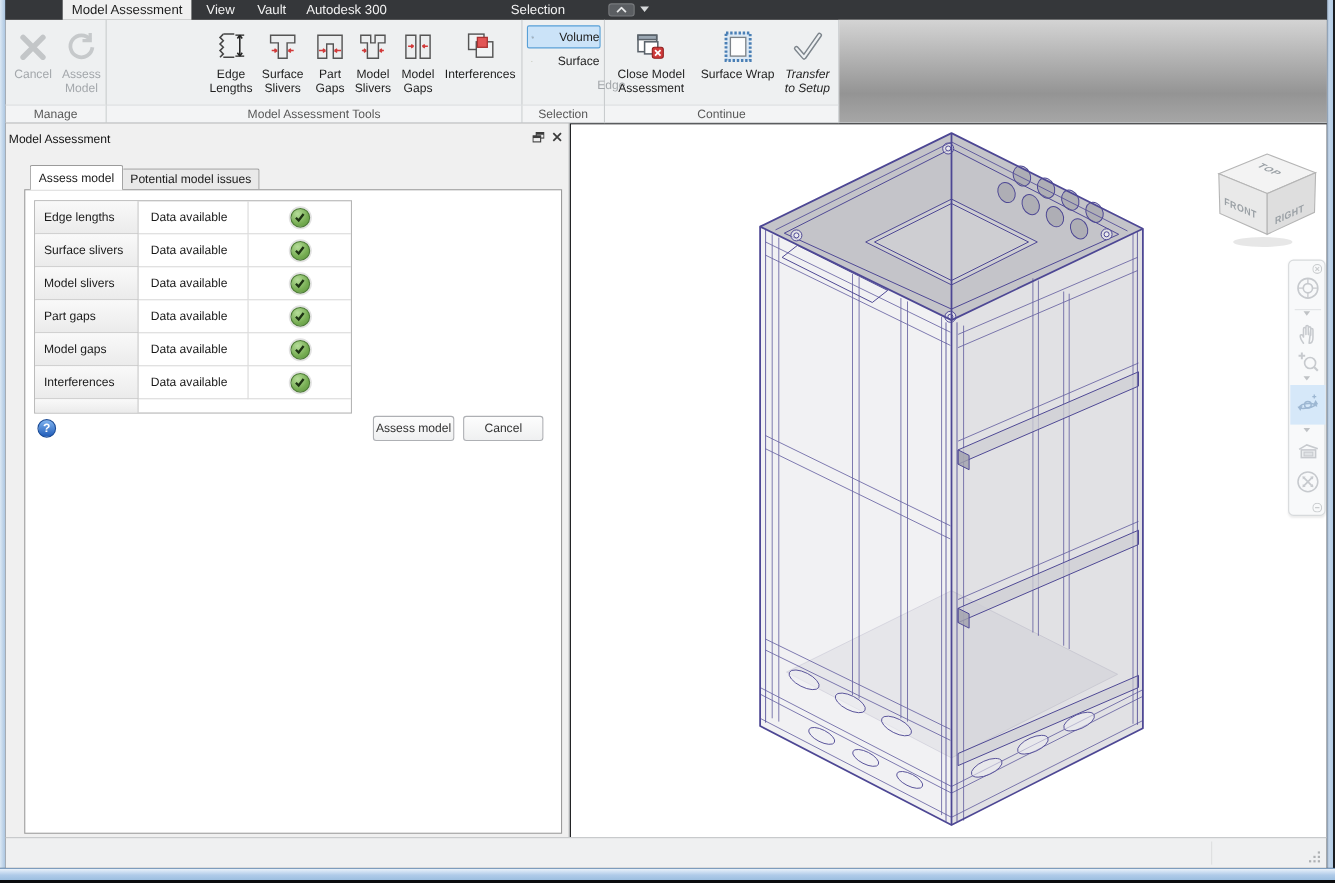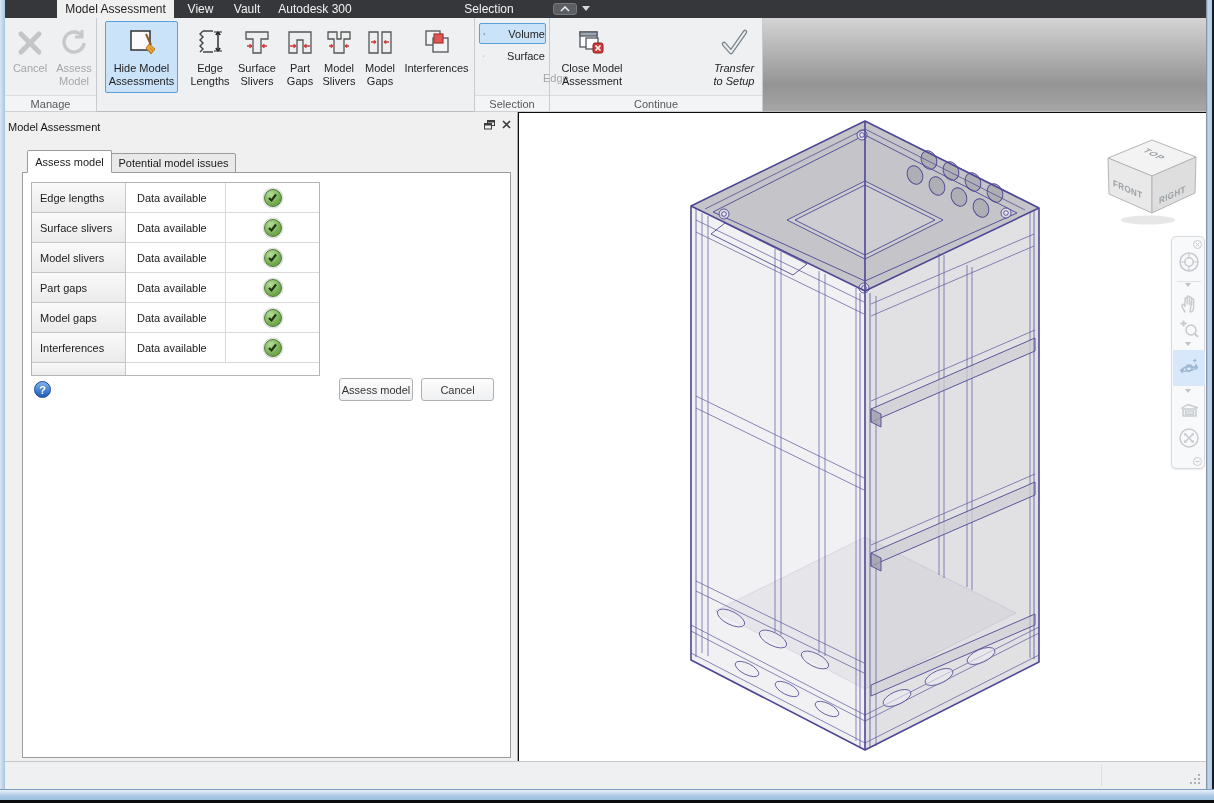--- a/index.html
+++ b/index.html
@@ -113,31 +113,20 @@
             <path d="M24,9 A10,10 0 1 0 26,16" stroke="#c6c9cb" stroke-width="3.4"></path>
             <path d="M24,3 L24,10 L17,10" stroke="#c6c9cb" stroke-width="3" fill="none"></path>
           </svg>
         </div>
         <div class="rlabel">Assess Model</div>
       </div>
       <div class="rgroup-label">Manage</div>
     </div>
 
     <div class="rgroup" style="left:92px; width:378px;">
-      <div class="rbtn active" style="left:8px; width:73px;">
-        <div class="ricon">
-          <svg width="34" height="34" viewBox="0 0 34 34">
-            <rect x="6" y="5" width="19" height="19" fill="#fbfbfc" stroke="#3c3c3c" stroke-width="1.6"></rect>
-            <line x1="21" y1="8" x2="26" y2="19" stroke="#8a5a20" stroke-width="2"></line>
-            <path d="M24,18 L30,23 L26,28 L21,22 Z" fill="#e8a33d" stroke="#b97a1f" stroke-width="1"></path>
-            <path d="M23,24 L26,27 M25,22 L28,25" stroke="#b97a1f" stroke-width="0.8"></path>
-          </svg>
-        </div>
-        <div class="rlabel">Hide Model Assessments</div>
-      </div>
       <div class="rbtn" style="left:90px; width:46px;">
         <div class="ricon">
           <svg width="34" height="34" viewBox="0 0 34 34" fill="none">
             <path d="M10,5 L7,8 L10,11 L7,14 L10,17 L7,20 L10,23 L7,26" stroke="#444" stroke-width="1.4"></path>
             <path d="M10,5 L20,5 M10,26 L20,26" stroke="#444" stroke-width="1.4"></path>
             <path d="M25,6 L25,25" stroke="#222" stroke-width="1.4"></path>
             <path d="M25,6 L22.8,9 M25,6 L27.2,9 M25,25 L22.8,22 M25,25 L27.2,22" stroke="#222" stroke-width="1.4"></path>
             <path d="M21,6 L29,6 M21,25 L29,25" stroke="#222" stroke-width="1.2"></path>
           </svg>
         </div>
@@ -186,20 +175,21 @@
       <div class="rbtn" style="left:303px; width:73px;">
         <div class="ricon">
           <svg width="34" height="34" viewBox="0 0 34 34">
             <rect x="6" y="5" width="14" height="14" fill="#f1f3f4" stroke="#555" stroke-width="1.3"></rect>
             <rect x="13" y="12" width="15" height="14" fill="#f1f3f4" stroke="#555" stroke-width="1.3"></rect>
             <rect x="14" y="8" width="9" height="9" fill="#e25555" stroke="#a93232" stroke-width="1.2"></rect>
           </svg>
         </div>
         <div class="rlabel">Interferences</div>
       </div>
+      <div class="rgroup-label">Model Assessment Tools</div>
     </div>
 
     <div class="rgroup" style="left:470px; width:75px;">
       <div class="sbtn active" style="top:5px;">
         <svg width="16" height="16" viewBox="0 0 16 16">
           <polygon points="8,1 2,4 8,7 14,4" fill="#cfe3f5" stroke="#335577" stroke-width="1"></polygon>
           <polygon points="2,4 8,7 8,14 2,11" fill="#ffffff" stroke="#335577" stroke-width="1"></polygon>
           <polygon points="8,7 14,4 14,11 8,14" fill="#e4e8ec" stroke="#335577" stroke-width="1"></polygon>
           <path d="M10,6 L15,11 L12.5,11 L13.5,14 L12,14.5 L11,11.7 L10,13 Z" fill="#222" stroke="#fff" stroke-width="0.6"></path>
         </svg>
@@ -231,20 +221,29 @@
         <div class="ricon">
           <svg width="34" height="34" viewBox="0 0 34 34">
             <rect x="5" y="6" width="17" height="15" fill="#fff" stroke="#5a626a" stroke-width="1.4"></rect>
             <rect x="5" y="6" width="17" height="4" fill="#9aa7b2" stroke="#5a626a" stroke-width="1.4"></rect>
             <rect x="11" y="12" width="12" height="11" fill="#fff" stroke="#5a626a" stroke-width="1.4"></rect>
             <rect x="18" y="17" width="10" height="10" rx="2" fill="#cf3b3b" stroke="#8f1f1f" stroke-width="1"></rect>
             <path d="M20.5,19.5 L25.5,24.5 M25.5,19.5 L20.5,24.5" stroke="#fff" stroke-width="1.6"></path>
           </svg>
         </div>
         <div class="rlabel">Close Model Assessment</div>
+      </div>
+      <div class="rbtn" style="left:84px; width:73px;">
+        <div class="ricon">
+          <svg width="34" height="34" viewBox="0 0 34 34">
+            <rect x="6" y="4" width="22" height="25" fill="#dcE9f5" stroke="#4a7fb5" stroke-width="2.6" stroke-dasharray="2.2,1.6"></rect>
+            <rect x="10" y="8" width="14" height="17" fill="#fdfdfd" stroke="#7b8187" stroke-width="1.2"></rect>
+          </svg>
+        </div>
+        <div class="rlabel">Surface Wrap</div>
       </div>
       <div class="rbtn" style="left:158px; width:52px;font-style:italic;">
         <div class="ricon">
           <svg width="34" height="34" viewBox="0 0 34 34" fill="none">
             <path d="M7,18 L14,26 L28,6" stroke="#7d858c" stroke-width="4.6" stroke-linecap="round" stroke-linejoin="round"></path>
             <path d="M7,18 L14,26 L28,6" stroke="#eef1f3" stroke-width="2" stroke-linecap="round" stroke-linejoin="round"></path>
           </svg>
         </div>
         <div class="rlabel">Transfer to Setup</div>
       </div>

